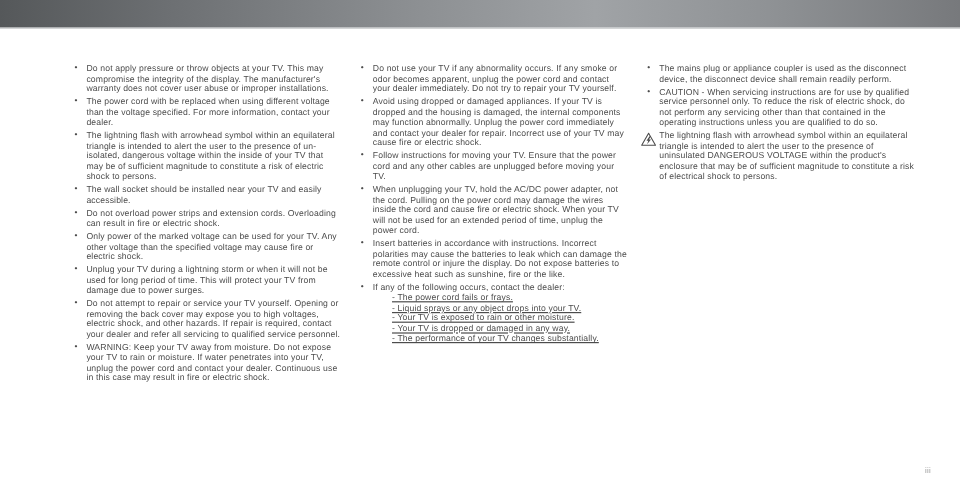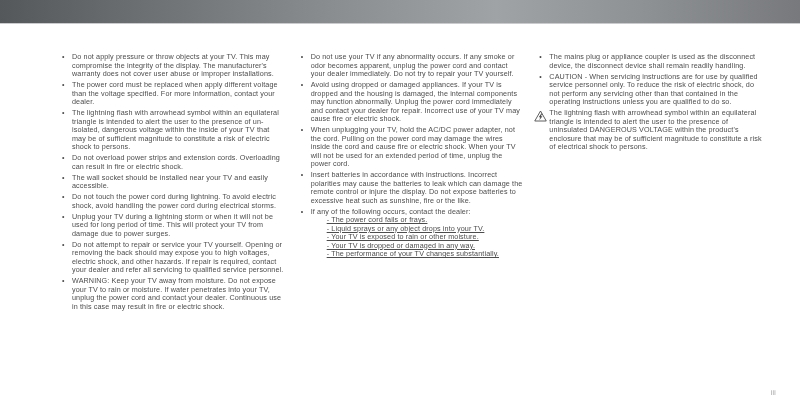--- a/index.html
+++ b/index.html
@@ -52,77 +52,81 @@
 <div class="topbar"></div>
 
 <div class="content">
   <div class="col">
       <div class="item">
         <span class="marker">•</span>
         <span class="text">Do not apply pressure or throw objects at your TV. This may compromise the integrity of the display. The manufacturer's warranty does not cover user abuse or improper installations.</span>
       </div>
       <div class="item">
         <span class="marker">•</span>
-        <span class="text">The power cord must be replaced when apply different voltage than the voltage specified. For more information, contact your dealer.</span>
+        <span class="text">The power cord with be replaced when using different voltage than the voltage specified. For more information, contact your dealer.</span>
       </div>
       <div class="item">
         <span class="marker">•</span>
         <span class="text">The lightning flash with arrowhead symbol within an equilateral triangle is intended to alert the user to the presence of un-isolated, dangerous voltage within the inside of your TV that may be of sufficient magnitude to constitute a risk of electric shock to persons.</span>
       </div>
       <div class="item">
         <span class="marker">•</span>
+        <span class="text">The wall socket should be installed near your TV and easily accessible.</span>
+      </div>
+      <div class="item">
+        <span class="marker">•</span>
         <span class="text">Do not overload power strips and extension cords. Overloading can result in fire or electric shock.</span>
       </div>
       <div class="item">
         <span class="marker">•</span>
-        <span class="text">The wall socket should be installed near your TV and easily accessible.</span>
-      </div>
-      <div class="item">
-        <span class="marker">•</span>
-        <span class="text">Do not touch the power cord during lightning. To avoid electric shock, avoid handling the power cord during electrical storms.</span>
+        <span class="text">Only power of the marked voltage can be used for your TV. Any other voltage than the specified voltage may cause fire or electric shock.</span>
       </div>
       <div class="item">
         <span class="marker">•</span>
         <span class="text">Unplug your TV during a lightning storm or when it will not be used for long period of time. This will protect your TV from damage due to power surges.</span>
       </div>
       <div class="item">
         <span class="marker">•</span>
-        <span class="text">Do not attempt to repair or service your TV yourself. Opening or removing the back should may expose you to high voltages, electric shock, and other hazards. If repair is required, contact your dealer and refer all servicing to qualified service personnel.</span>
+        <span class="text">Do not attempt to repair or service your TV yourself. Opening or removing the back cover may expose you to high voltages, electric shock, and other hazards. If repair is required, contact your dealer and refer all servicing to qualified service personnel.</span>
       </div>
       <div class="item">
         <span class="marker">•</span>
         <span class="text">WARNING: Keep your TV away from moisture. Do not expose your TV to rain or moisture. If water penetrates into your TV, unplug the power cord and contact your dealer. Continuous use in this case may result in fire or electric shock.</span>
       </div>
     </div>
   <div class="col">
       <div class="item">
         <span class="marker">•</span>
         <span class="text">Do not use your TV if any abnormality occurs. If any smoke or odor becomes apparent, unplug the power cord and contact your dealer immediately. Do not try to repair your TV yourself.</span>
       </div>
       <div class="item">
         <span class="marker">•</span>
         <span class="text">Avoid using dropped or damaged appliances. If your TV is dropped and the housing is damaged, the internal components may function abnormally. Unplug the power cord immediately and contact your dealer for repair. Incorrect use of your TV may cause fire or electric shock.</span>
       </div>
       <div class="item">
         <span class="marker">•</span>
+        <span class="text">Follow instructions for moving your TV. Ensure that the power cord and any other cables are unplugged before moving your TV.</span>
+      </div>
+      <div class="item">
+        <span class="marker">•</span>
         <span class="text">When unplugging your TV, hold the AC/DC power adapter, not the cord. Pulling on the power cord may damage the wires inside the cord and cause fire or electric shock. When your TV will not be used for an extended period of time, unplug the power cord.</span>
       </div>
       <div class="item">
         <span class="marker">•</span>
         <span class="text">Insert batteries in accordance with instructions. Incorrect polarities may cause the batteries to leak which can damage the remote control or injure the display. Do not expose batteries to excessive heat such as sunshine, fire or the like.</span>
       </div>
       <div class="item">
         <span class="marker">•</span>
         <span class="text">If any of the following occurs, contact the dealer:<div class="subline">- The power cord fails or frays.</div><div class="subline">- Liquid sprays or any object drops into your TV.</div><div class="subline">- Your TV is exposed to rain or other moisture.</div><div class="subline">- Your TV is dropped or damaged in any way.</div><div class="subline">- The performance of your TV changes substantially.</div></span>
       </div>
     </div>
   <div class="col">
       <div class="item">
         <span class="marker">•</span>
-        <span class="text">The mains plug or appliance coupler is used as the disconnect device, the disconnect device shall remain readily handling.</span>
+        <span class="text">The mains plug or appliance coupler is used as the disconnect device, the disconnect device shall remain readily perform.</span>
       </div>
       <div class="item">
         <span class="marker">•</span>
         <span class="text">CAUTION - When servicing instructions are for use by qualified service personnel only. To reduce the risk of electric shock, do not perform any servicing other than that contained in the operating instructions unless you are qualified to do so.</span>
       </div>
       <div class="item">
         <span class="marker warn">
           <svg width="13" height="12" viewBox="0 0 26 24" xmlns="http://www.w3.org/2000/svg">
             <path d="M13 2 L24.5 22 L1.5 22 Z" fill="none" stroke="#4c4c4c" stroke-width="1.8" stroke-linejoin="round"></path>
             <path d="M14.5 7 L9.5 14.5 L12.5 14.5 L10.5 20.5 L17 12.5 L13.8 12.5 L16.5 7 Z" fill="#4c4c4c"></path>

